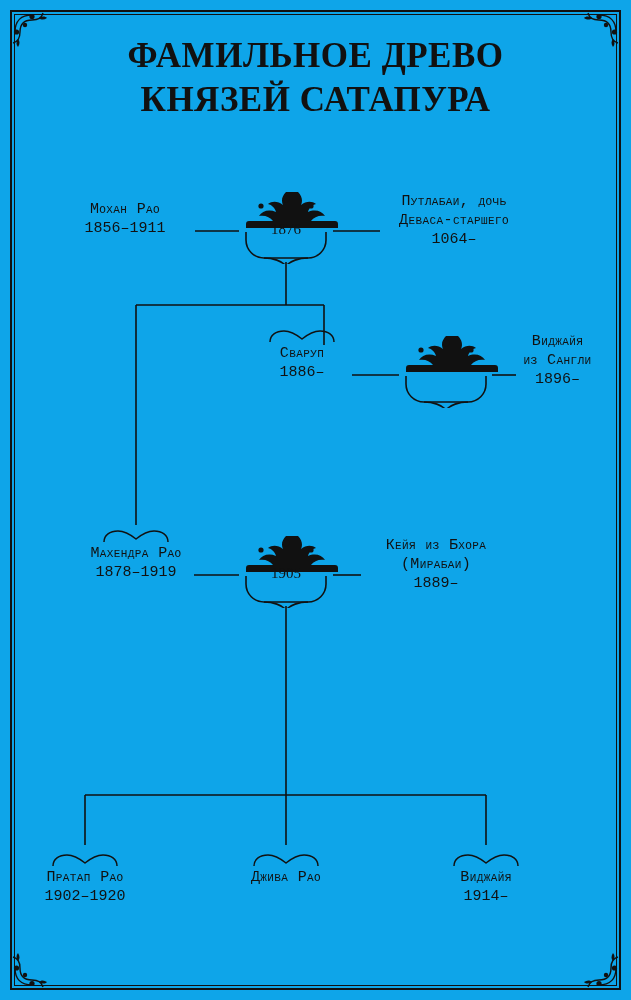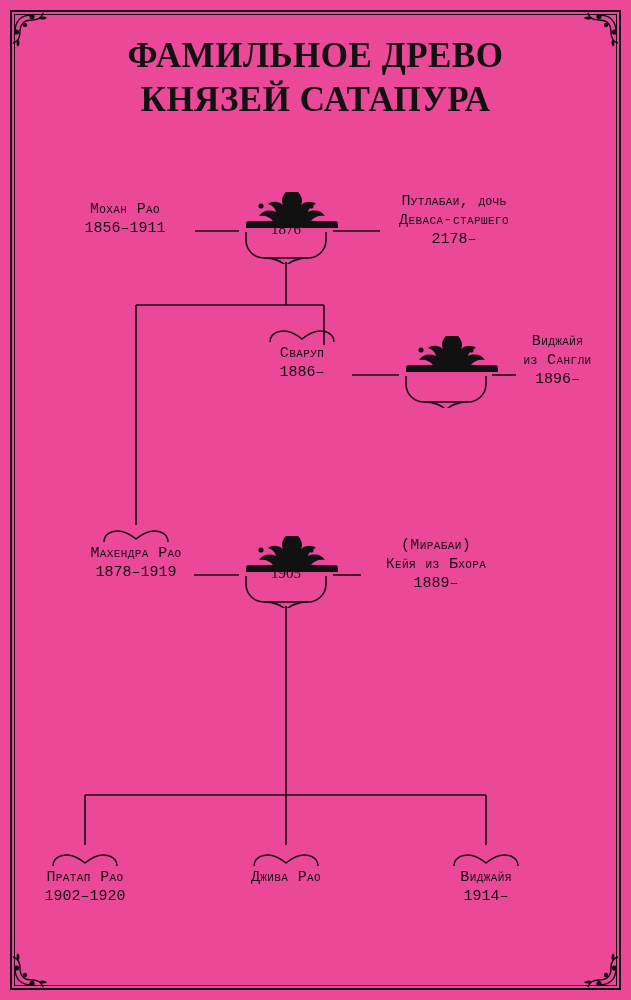--- a/index.html
+++ b/index.html
@@ -8,21 +8,21 @@
     background: #ffffff;
   }
   body {
     font-family: "Liberation Serif", serif;
     color: #111111;
   }
   .page {
     position: relative;
     width: 631px;
     height: 1000px;
-    background: #ec4899;
+    background: #0ea5e9;
     overflow: hidden;
   }
   
   .frame-outer {
     position: absolute;
     left: 10px;
     top: 10px;
     width: 611px;
     height: 980px;
     border: 2px solid #111111;
@@ -257,21 +257,21 @@
           <path d="M12 42 l0 8 c0 10 8 18 18 18 l44 0 c10 0 18 -8 18 -18 l0 -8"></path>
           <path d="M30 68 c9 0 18 3 22 8 c4 -5 13 -8 22 -8"></path>
         </g>
       </svg>
       <div class="yr">1876</div>
     </div>
 
     <div class="person" style="left: 359px; top: 192px; width: 190px;">
       <div class="nm">Путлабаи, дочь</div>
       <div class="nm">Деваса-старшего</div>
-      <div class="dt">2178–</div>
+      <div class="dt">1064–</div>
     </div>
 
     <div class="person" style="left: 252px; top: 344px; width: 100px;">
       <div class="flourish" style="left: 14px; top: -16px;">
         <svg width="72" height="16" viewBox="0 0 72 16">
           <g fill="none" stroke="#111111" stroke-width="1.5">
             <path d="M4 14 c0 -7 6 -11 14 -11 c7 0 13 4 18 8 c5 -4 11 -8 18 -8 c8 0 14 4 14 11"></path>
           </g>
         </svg>
       </div>
@@ -323,22 +323,22 @@
         </g>
         <g fill="none" stroke="#111111" stroke-width="1.6">
           <path d="M12 42 l0 8 c0 10 8 18 18 18 l44 0 c10 0 18 -8 18 -18 l0 -8"></path>
           <path d="M30 68 c9 0 18 3 22 8 c4 -5 13 -8 22 -8"></path>
         </g>
       </svg>
       <div class="yr">1905</div>
     </div>
 
     <div class="person" style="left: 346px; top: 536px; width: 180px;">
+      <div class="nm">Кейя из Бхора</div>
       <div class="nm">(Мирабаи)</div>
-      <div class="nm">Кейя из Бхора</div>
       <div class="dt">1889–</div>
     </div>
 
     <div class="person" style="left: 15px; top: 868px; width: 140px;">
       <div class="flourish" style="left: 34px; top: -16px;">
         <svg width="72" height="16" viewBox="0 0 72 16">
           <g fill="none" stroke="#111111" stroke-width="1.5">
             <path d="M4 14 c0 -7 6 -11 14 -11 c7 0 13 4 18 8 c5 -4 11 -8 18 -8 c8 0 14 4 14 11"></path>
           </g>
         </svg>

